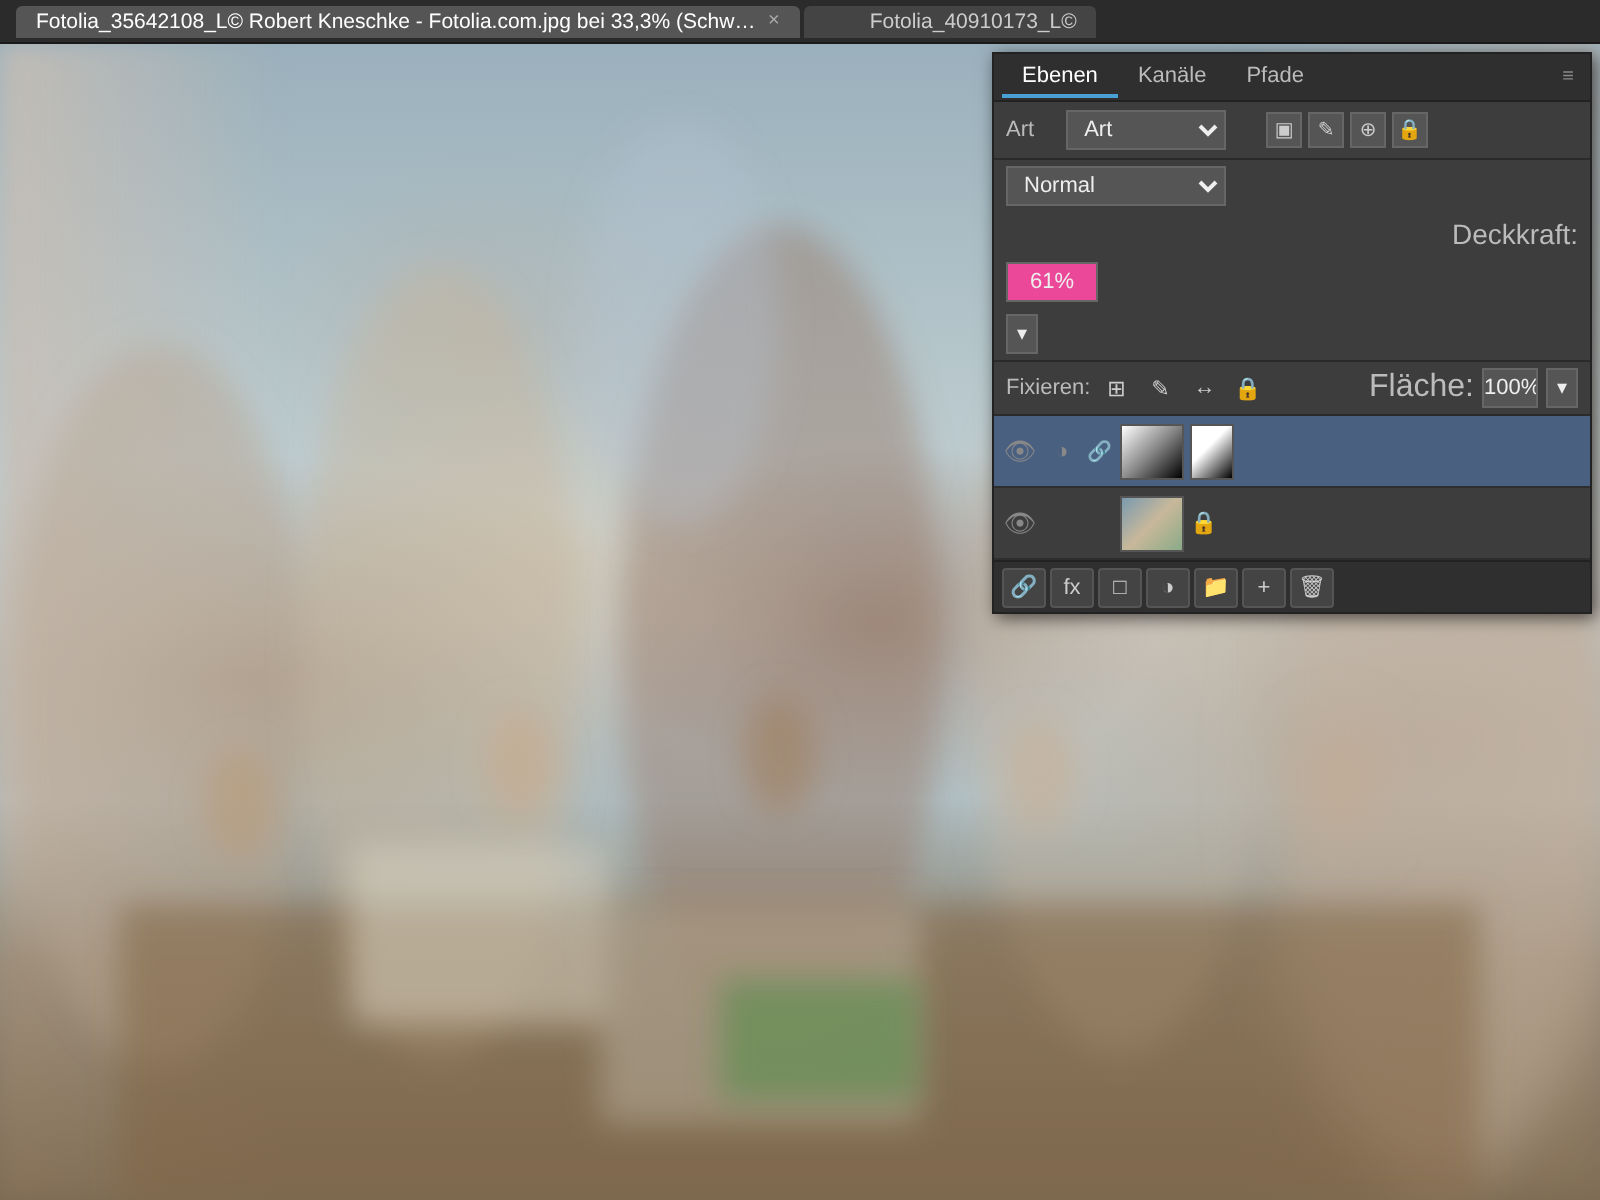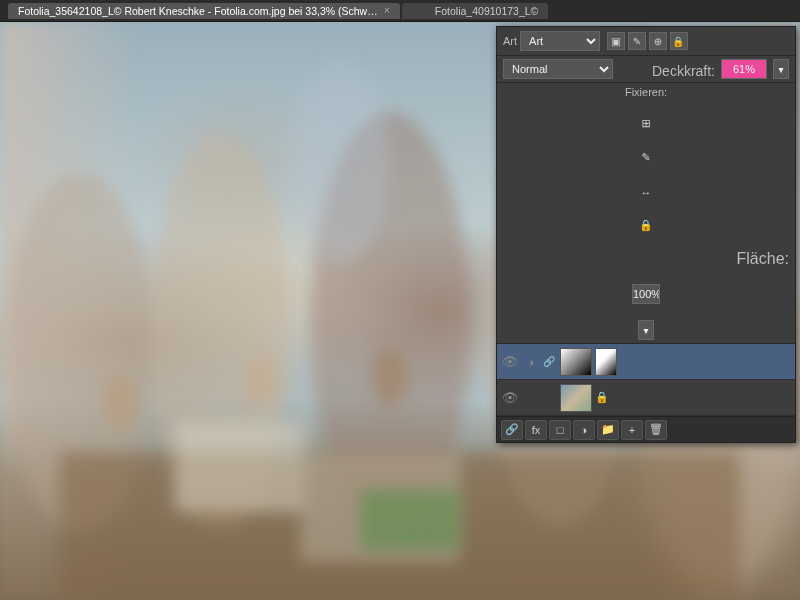--- a/index.html
+++ b/index.html
@@ -140,21 +140,21 @@
       padding: 2px 4px;
     }
 
     
     #filter-row {
       display: flex;
       align-items: center;
       padding: 4px 6px;
       background: #3d3d3d;
       border-bottom: 1px solid #2a2a2a;
-      gap: 3px;
+      gap: 16px;
     }
     .filter-label {
       font-size: 11px;
       color: #bbb;
     }
     .filter-select {
       background: #555;
       border: 1px solid #666;
       color: #eee;
       font-size: 11px;
@@ -173,25 +173,26 @@
       border: 1px solid #666;
       display: flex; align-items: center; justify-content: center;
       font-size: 10px;
       color: #ccc;
       cursor: pointer;
     }
 
     
     #blend-row {
       display: flex;
-      align-items: flex-end;
+      align-items: flex-start;
       padding: 3px 6px;
       background: #3d3d3d;
       border-bottom: 1px solid #2a2a2a;
       gap: 6px;
+      flex-direction: column;
     }
     .blend-select {
       background: #555;
       border: 1px solid #666;
       color: #eee;
       font-size: 11px;
       padding: 1px 4px;
       width: 110px;
       height: 20px;
     }
@@ -220,22 +221,21 @@
       cursor: pointer;
     }
 
     
     #fix-row {
       display: flex;
       align-items: center;
       padding: 3px 6px;
       background: #3d3d3d;
       border-bottom: 1px solid #2a2a2a;
-      gap: 16px;
-      flex-direction: column;
+      gap: 4px;
     }
     .fix-label {
       font-size: 11px;
       color: #bbb;
     }
     .fix-icon-btn {
       width: 18px; height: 18px;
       background: #3d3d3d;
       border: 1px solid transparent;
       display: flex; align-items: center; justify-content: center;
@@ -410,20 +410,34 @@
         </filter>
         <filter id="blur2" x="-50%" y="-50%" width="200%" height="200%">
           <feGaussianBlur stdDeviation="14"></feGaussianBlur>
         </filter>
       </defs>
     </svg>
   </div>
 
   <div id="layers-panel">
 
+    <div id="panel-tabs">
+      <div class="panel-tab active">
+        <span>Ebenen</span>
+      </div>
+      <div class="panel-tab">
+        <span>Kanäle</span>
+      </div>
+      <div class="panel-tab">
+        <span>Pfade</span>
+      </div>
+      <div class="panel-collapse">
+        <span>≡</span>
+      </div>
+    </div>
 
     <div id="filter-row">
       <span class="filter-label">Art</span>
       <select class="filter-select">
         <option>Art</option>
         <option>Normale</option>
         <option>Ebene</option>
       </select>
       <div class="filter-icons">
         <div class="filter-icon-btn">▣</div>

